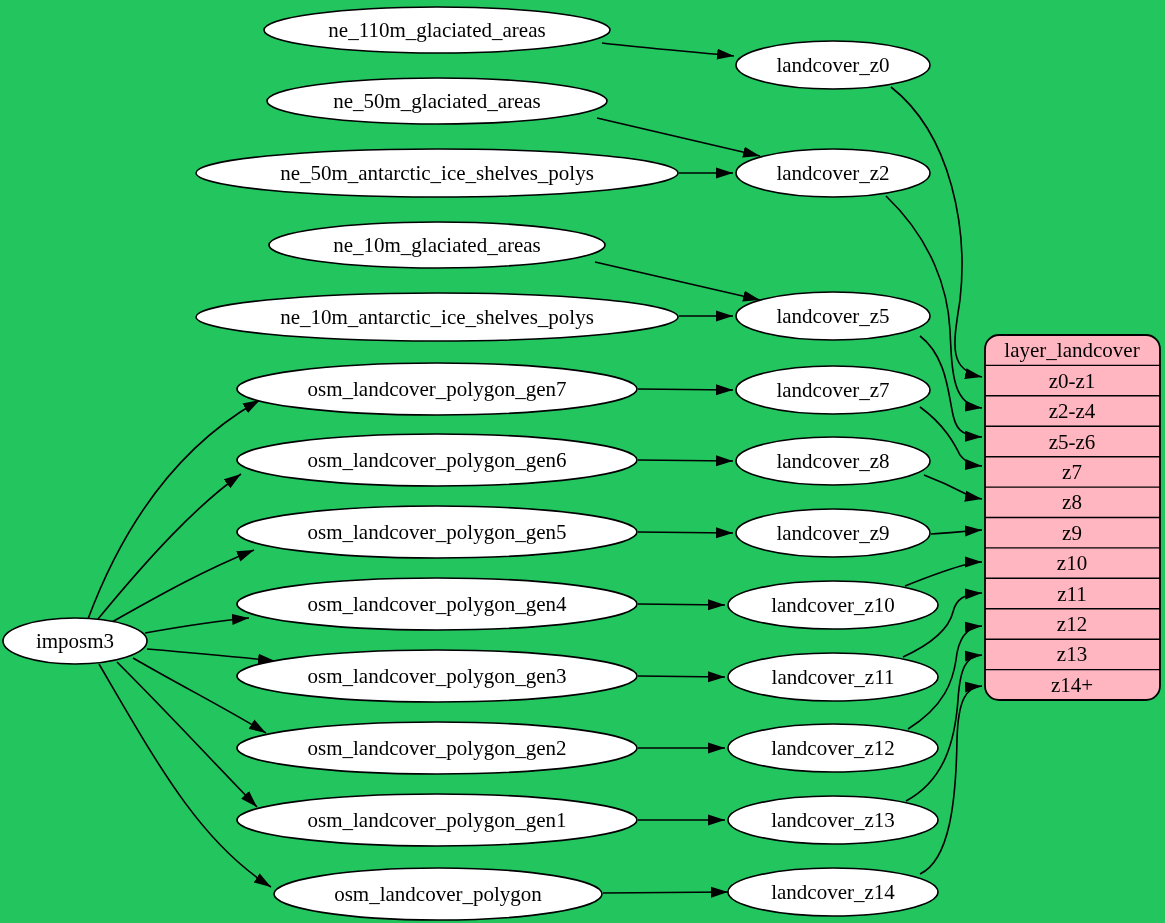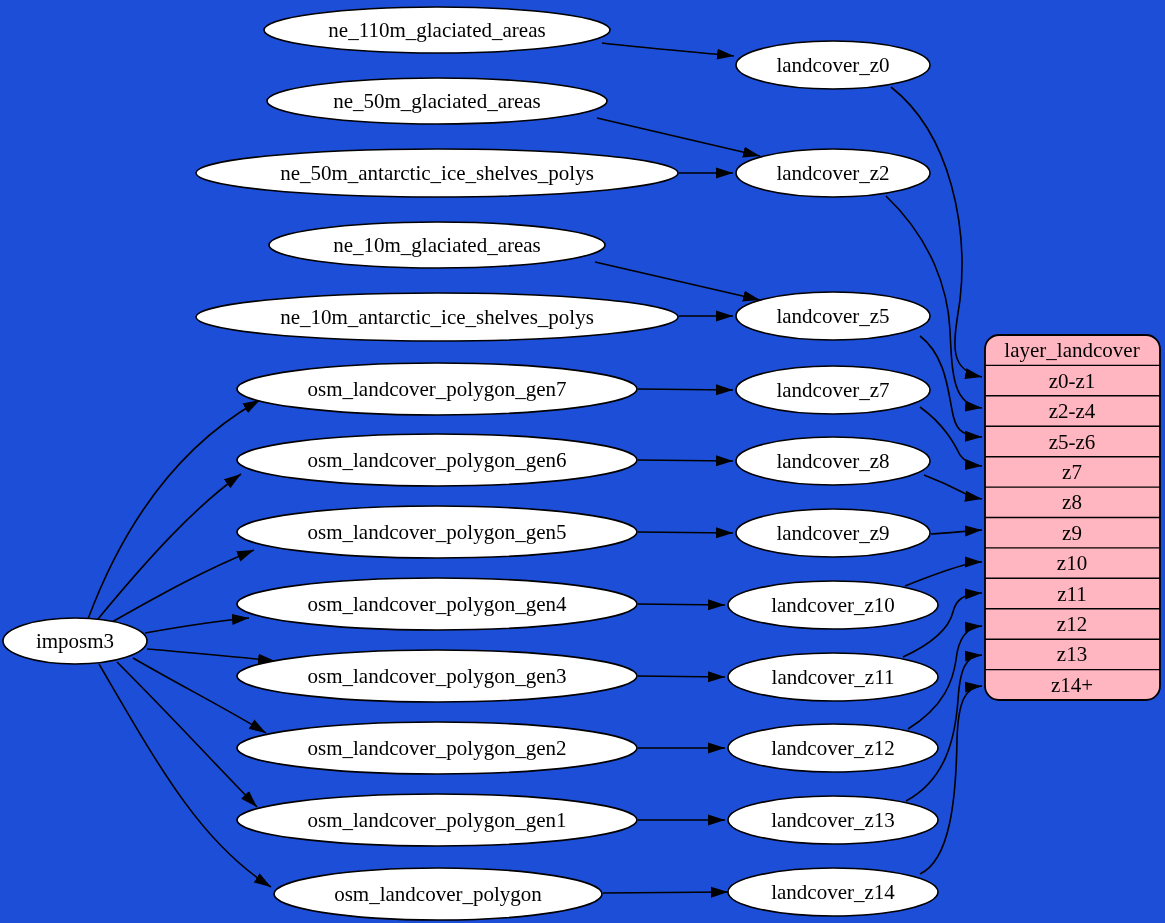--- a/index.html
+++ b/index.html
@@ -1,19 +1,19 @@
 <!DOCTYPE html>
 <html><head>
 <meta charset="utf-8">
 <style>
   html,body{margin:0;padding:0;background:#ffffff;}
   .canvas{
     position:relative;
     width:1165px;height:923px;
-    background:#1d4ed8;
+    background:#22c55e;
     font-family:"Liberation Serif","DejaVu Serif",serif;
   }
   svg text{
     font-family:"Liberation Serif","DejaVu Serif",serif;
     font-size:21px;
     fill:#000000;
   }
   .node-ellipse{fill:#ffffff;stroke:#000000;stroke-width:1.6;}
   .edge{fill:none;stroke:#000000;stroke-width:1.6;}
   .record-box{stroke:#000000;stroke-width:1.8;}

